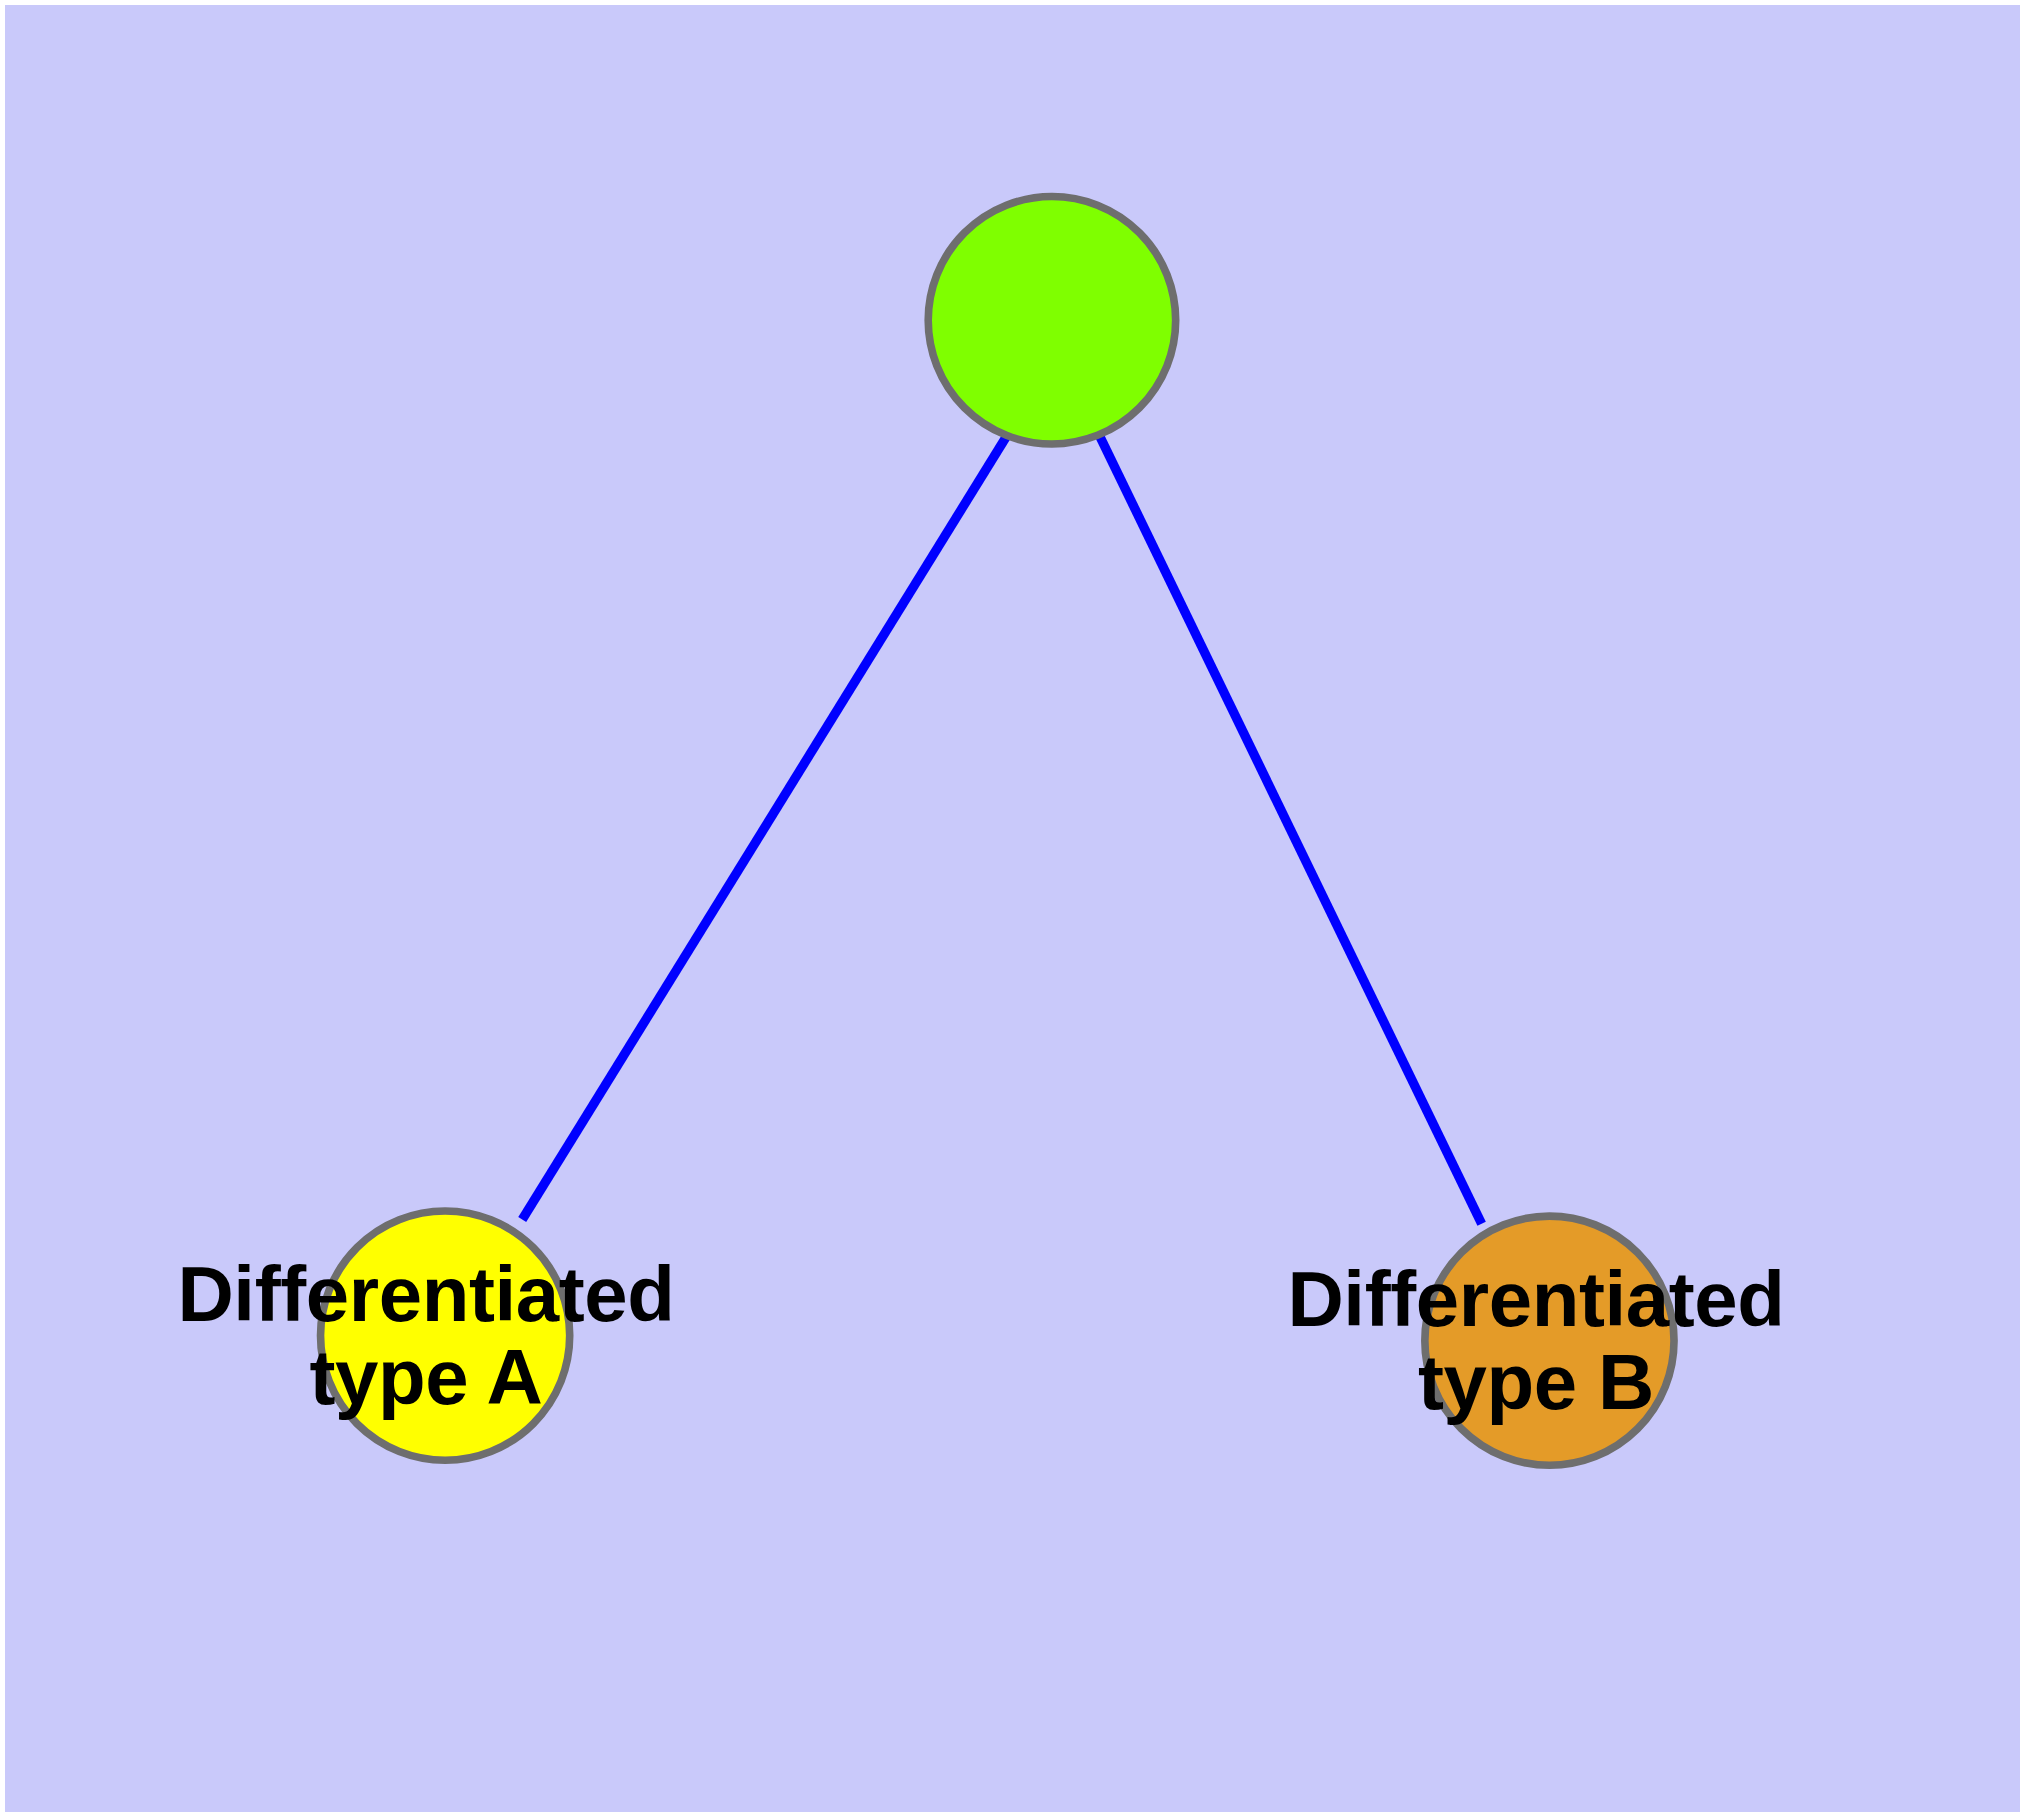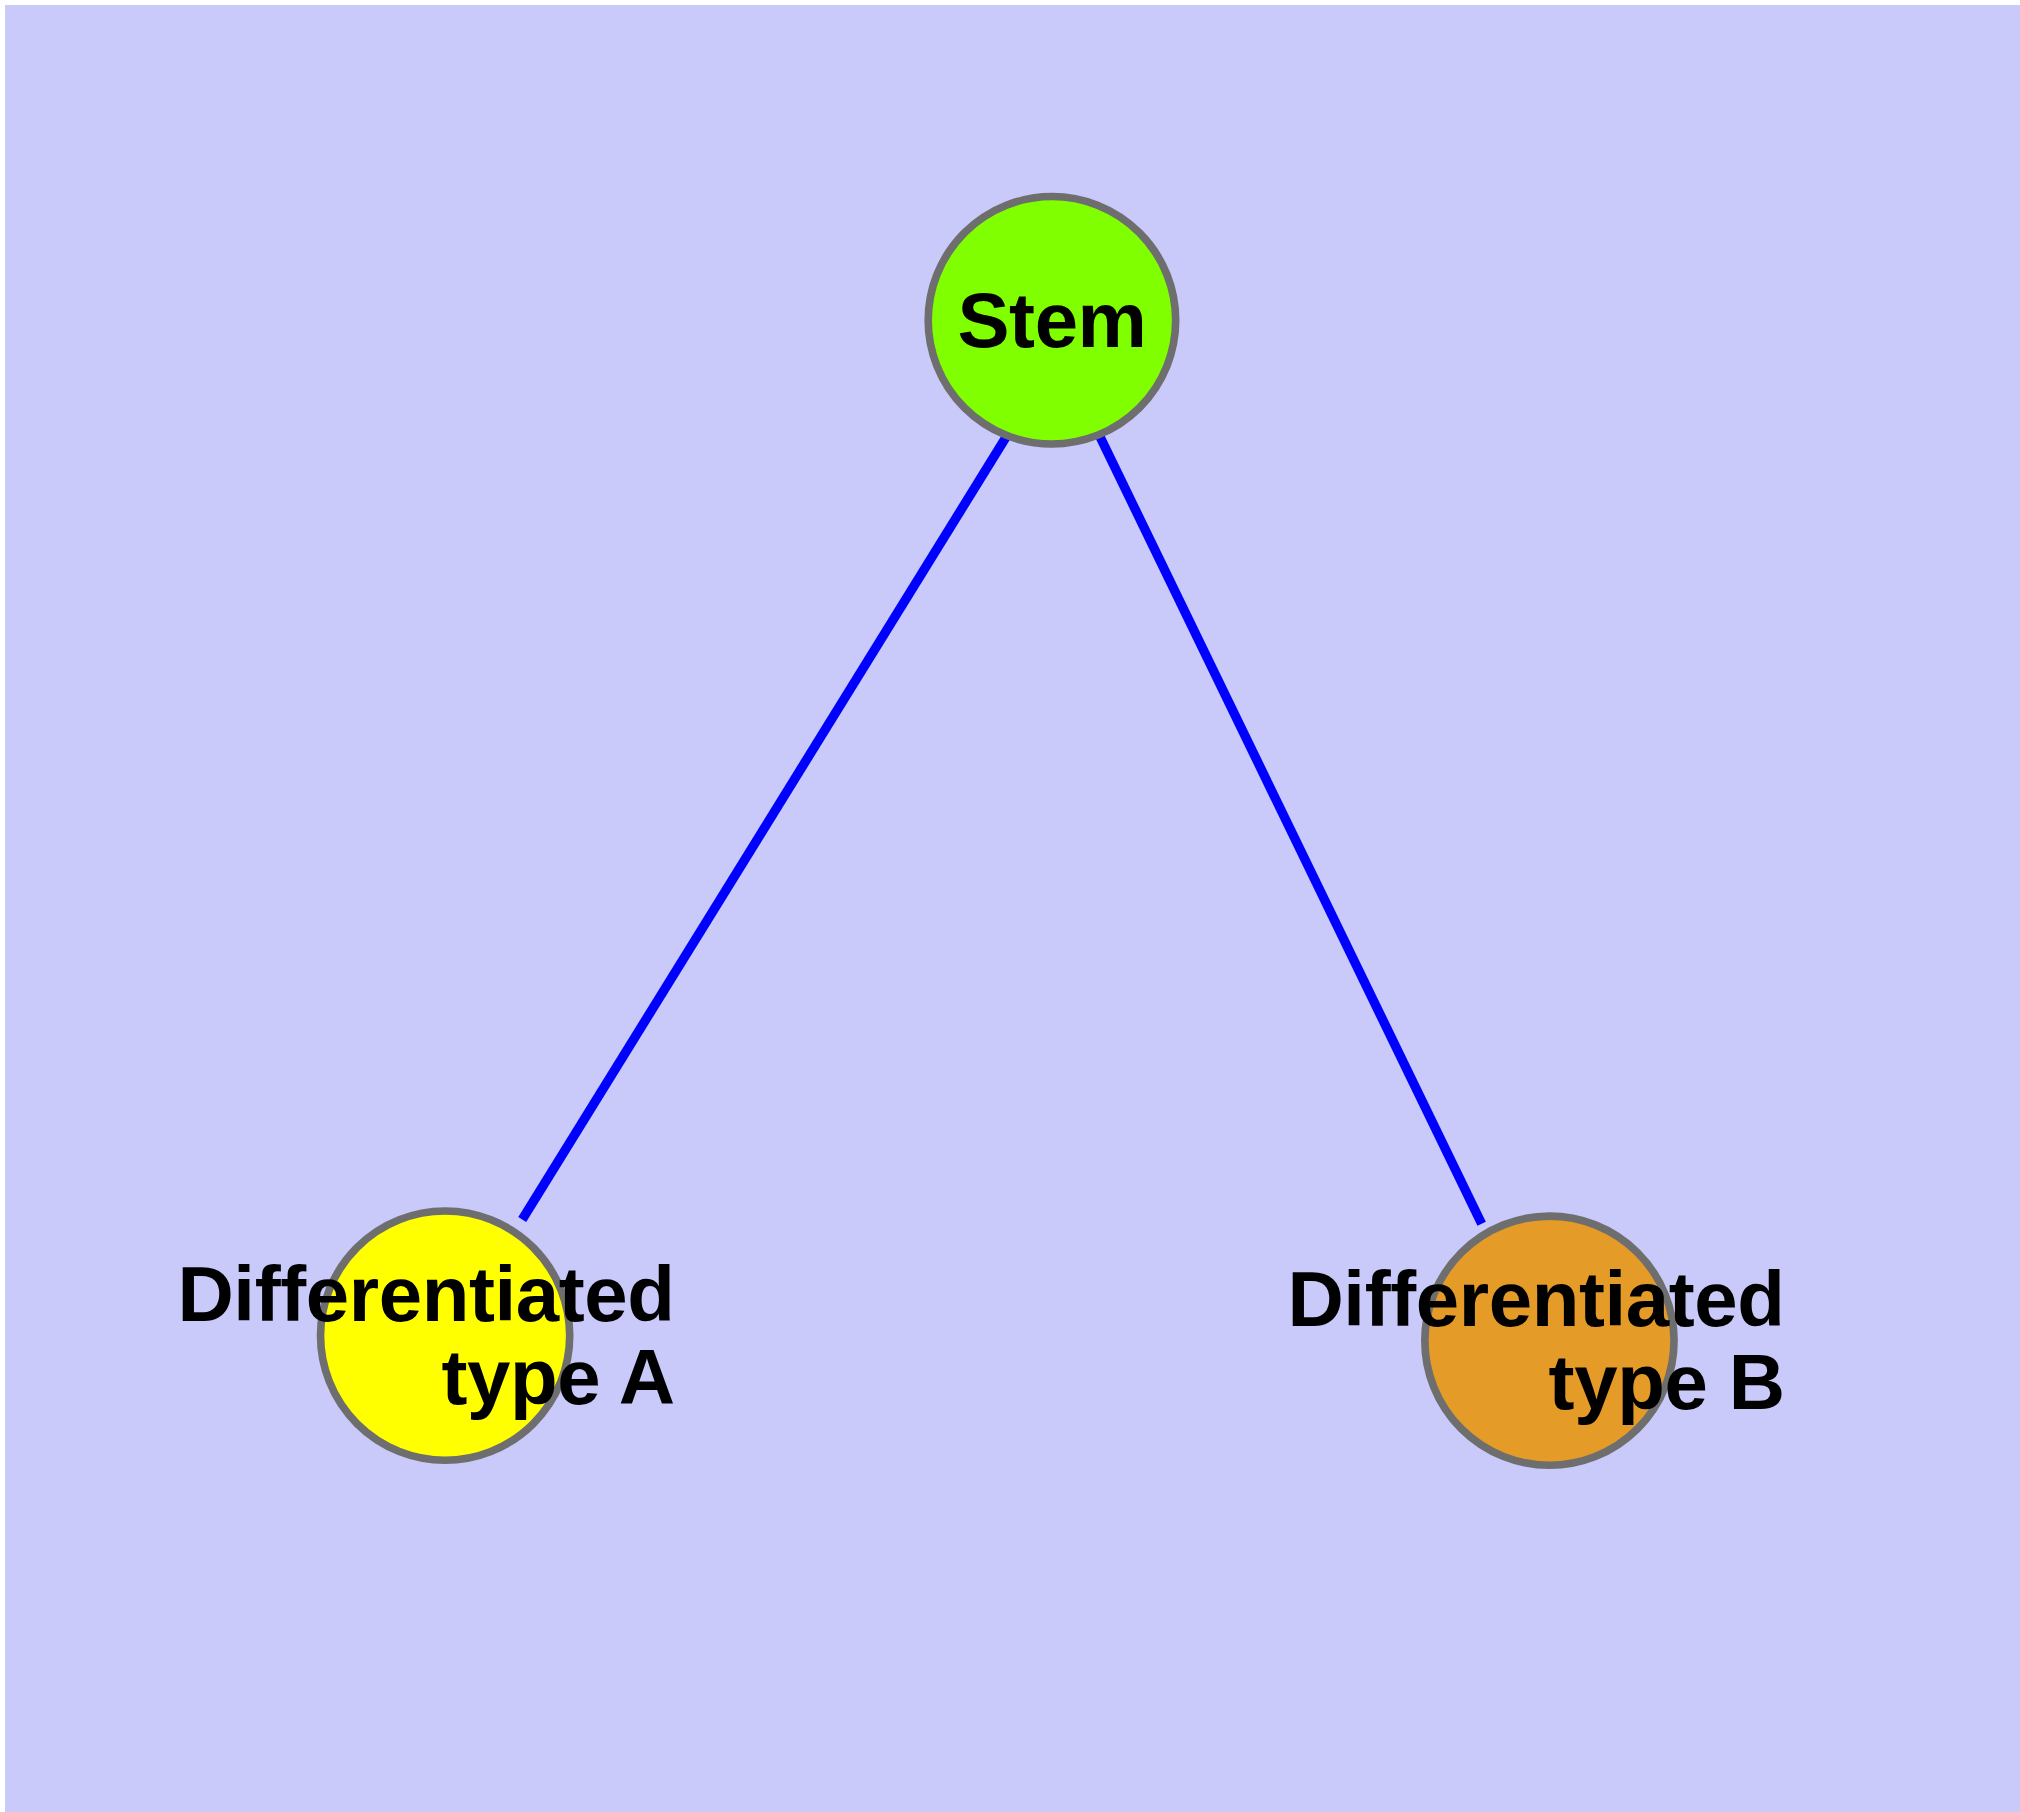--- a/index.html
+++ b/index.html
@@ -38,21 +38,20 @@
     color: #000000;
     font-family: "Liberation Sans", sans-serif;
     font-weight: bold;
     line-height: 1.06;
     white-space: nowrap;
     pointer-events: none;
     letter-spacing: -0.4px;
   }
   .node-label.two-line {
     white-space: pre-line;
-    text-align: right;
   }
 </style>
 </head>
 <body>
 
 <div id="graph-canvas">
 
   <svg id="graph-svg" viewBox="0 0 2384 2138" xmlns="http://www.w3.org/2000/svg">
 
     <g>
@@ -60,21 +59,20 @@
       <line x1="1291" y1="508" x2="1742" y2="1438" stroke="#0000ff" stroke-width="11" stroke-linecap="butt"></line>
     </g>
 
     <g>
       <circle cx="1235" cy="372" r="146" fill="#7fff00" stroke="#6e6e6e" stroke-width="9"></circle>
       <circle cx="519" cy="1570" r="147" fill="#ffff00" stroke="#6e6e6e" stroke-width="9"></circle>
       <circle cx="1822" cy="1576" r="147" fill="#e49b28" stroke="#6e6e6e" stroke-width="9"></circle>
     </g>
   </svg>
 
-  <div class="node-label" style="font-size: 78px; color: rgb(0, 0, 0); left: 0px; top: 0px; transform: translate(1047px, 315px) translate(-50%, -50%);">Stem</div>
 
   <div class="node-label two-line" style="font-size: 78px; color: rgb(0, 0, 0); left: 0px; top: 0px; transform: translate(421px, 1331px) translate(-50%, -50%);">Differentiated
 type A</div>
 
   <div class="node-label two-line" style="font-size: 78px; color: rgb(0, 0, 0); left: 0px; top: 0px; transform: translate(1531px, 1336px) translate(-50%, -50%);">Differentiated
 type B</div>
 
 </div>
 
 

